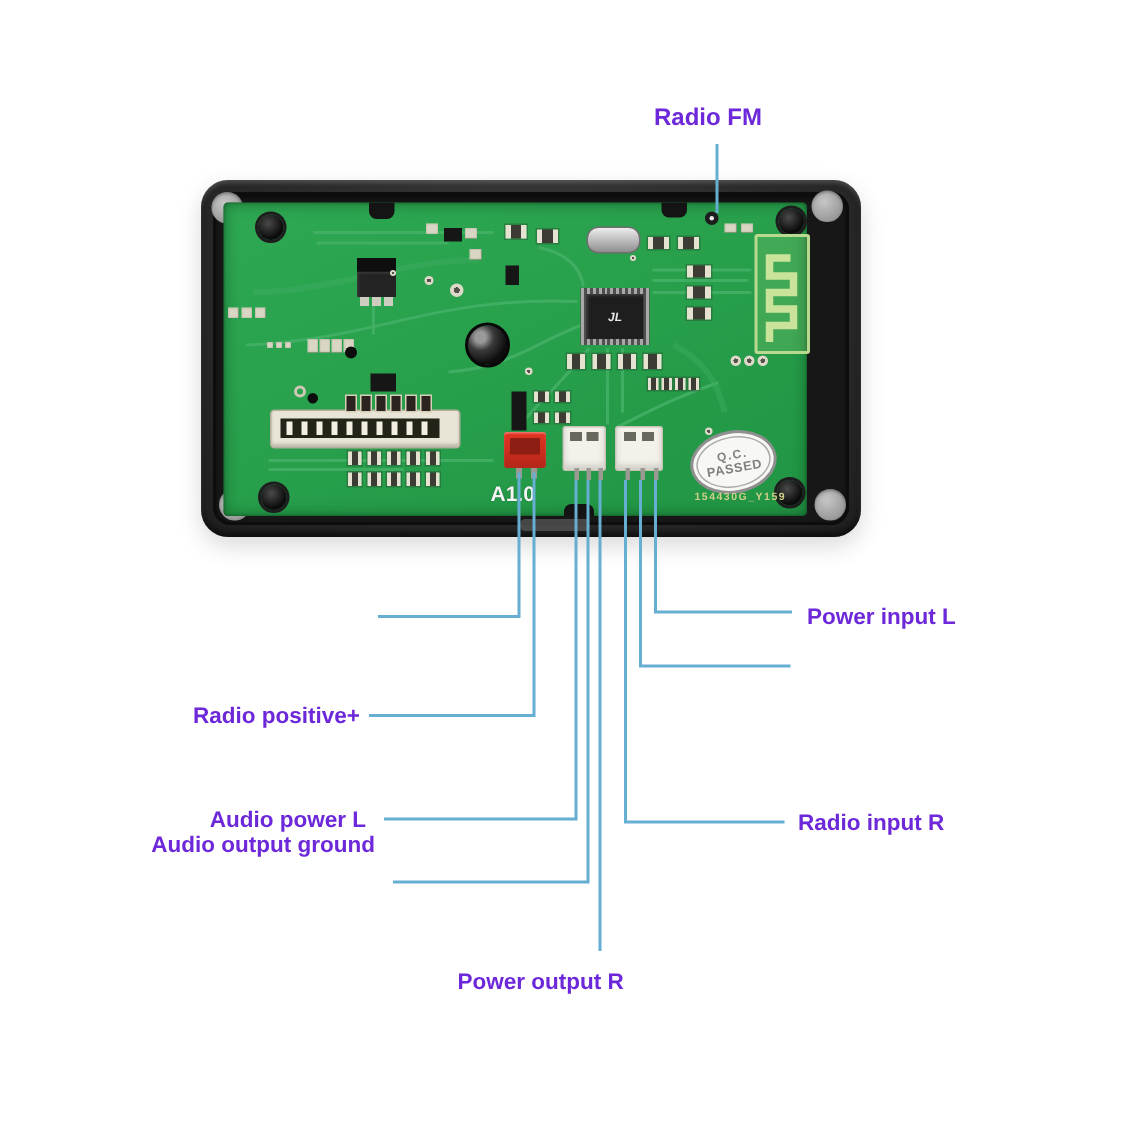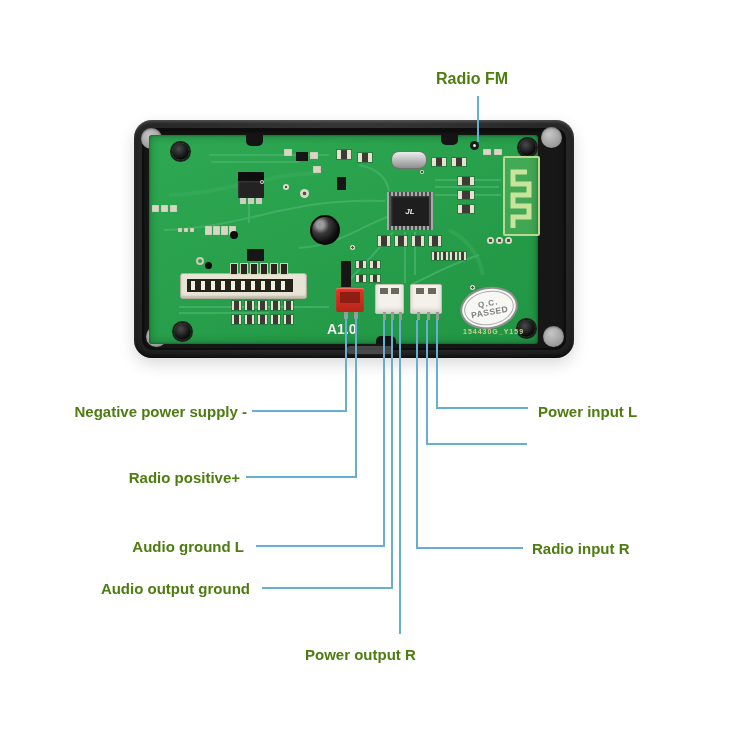--- a/index.html
+++ b/index.html
@@ -70,21 +70,21 @@
   .pad{position:absolute;background:#d9d6c4;box-shadow:inset 0 0 1px #7a7a6a;}
   .res{position:absolute;background:linear-gradient(90deg,#e6e2d2 0 26%,#3c3c34 26% 74%,#e6e2d2 74%);
         box-shadow:0 0 0 1px rgba(40,60,40,.35);}
   .via{position:absolute;border-radius:50%;background:radial-gradient(circle,#55524a 0 30%,#ddd9c8 32%);}
   .dotb{position:absolute;border-radius:50%;background:#0d0d0d;}
   .ringp{position:absolute;border-radius:50%;border:2px solid #cdc9b4;background:transparent;box-sizing:border-box;}
   .pinv{position:absolute;background:#2b2320;box-shadow:0 0 0 1px #d6d0b6;}
   .blk{position:absolute;background:#161616;}
   
   .anno-lines{position:absolute;left:0;top:0;z-index:5;}
-  .anno-label{position:absolute;z-index:6;white-space:nowrap;color:#4d7c0f;font-weight:bold;
+  .anno-label{position:absolute;z-index:6;white-space:nowrap;color:#6d28d9;font-weight:bold;
         font-size:15px;font-family:"Liberation Sans",sans-serif;}
   .anno-label.big{font-size:16px;}
 </style>
 </head>
 <body>
 
 <div class="figure">
 
   <div class="case">
     <div class="case-recess"></div>
@@ -265,20 +265,19 @@
       <polyline points="384,320 384,546 256,546"></polyline>
       <polyline points="392,320 392,588 262,588"></polyline>
       <polyline points="400,320 400,634"></polyline>
       <polyline points="437,320 437,408 528,408"></polyline>
       <polyline points="427,320 427,444 527,444"></polyline>
       <polyline points="417,320 417,548 523,548"></polyline>
     </g>
   </svg>
 
   <div class="anno-label big" style="left:436px;top:70px;">Radio FM</div>
-  <div class="anno-label" style="right:503px;top:403px;">Negative power supply -</div>
   <div class="anno-label" style="right:510px;top:469px;">Radio positive+</div>
-  <div class="anno-label" style="right:506px;top:538px;">Audio ground L</div>
-  <div class="anno-label" style="right:500px;top:580px;">Audio output ground</div>
+  <div class="anno-label" style="right:506px;top:538px;">Audio power L</div>
+  <div class="anno-label" style="right:500px;top:555px;">Audio output ground</div>
   <div class="anno-label" style="left:305px;top:646px;">Power output R</div>
   <div class="anno-label" style="left:538px;top:403px;">Power input L</div>
   <div class="anno-label" style="left:532px;top:540px;">Radio input R</div>
 </div>
 
 </body></html>

